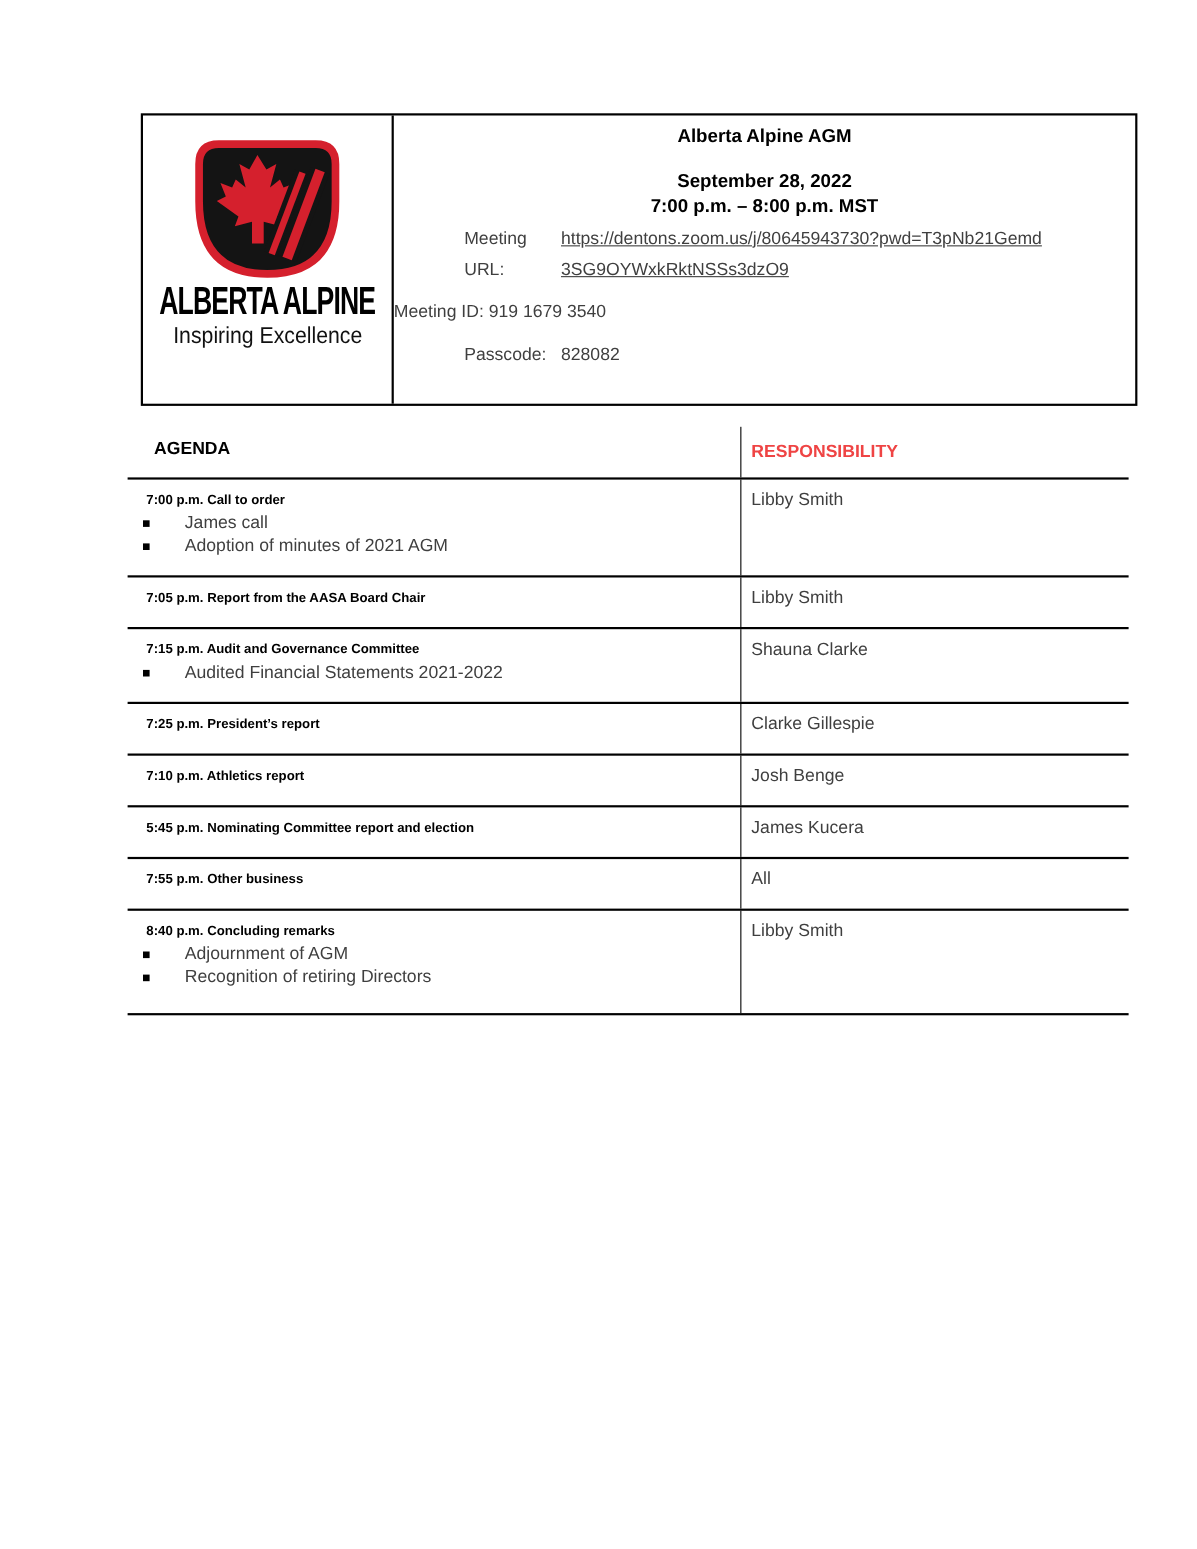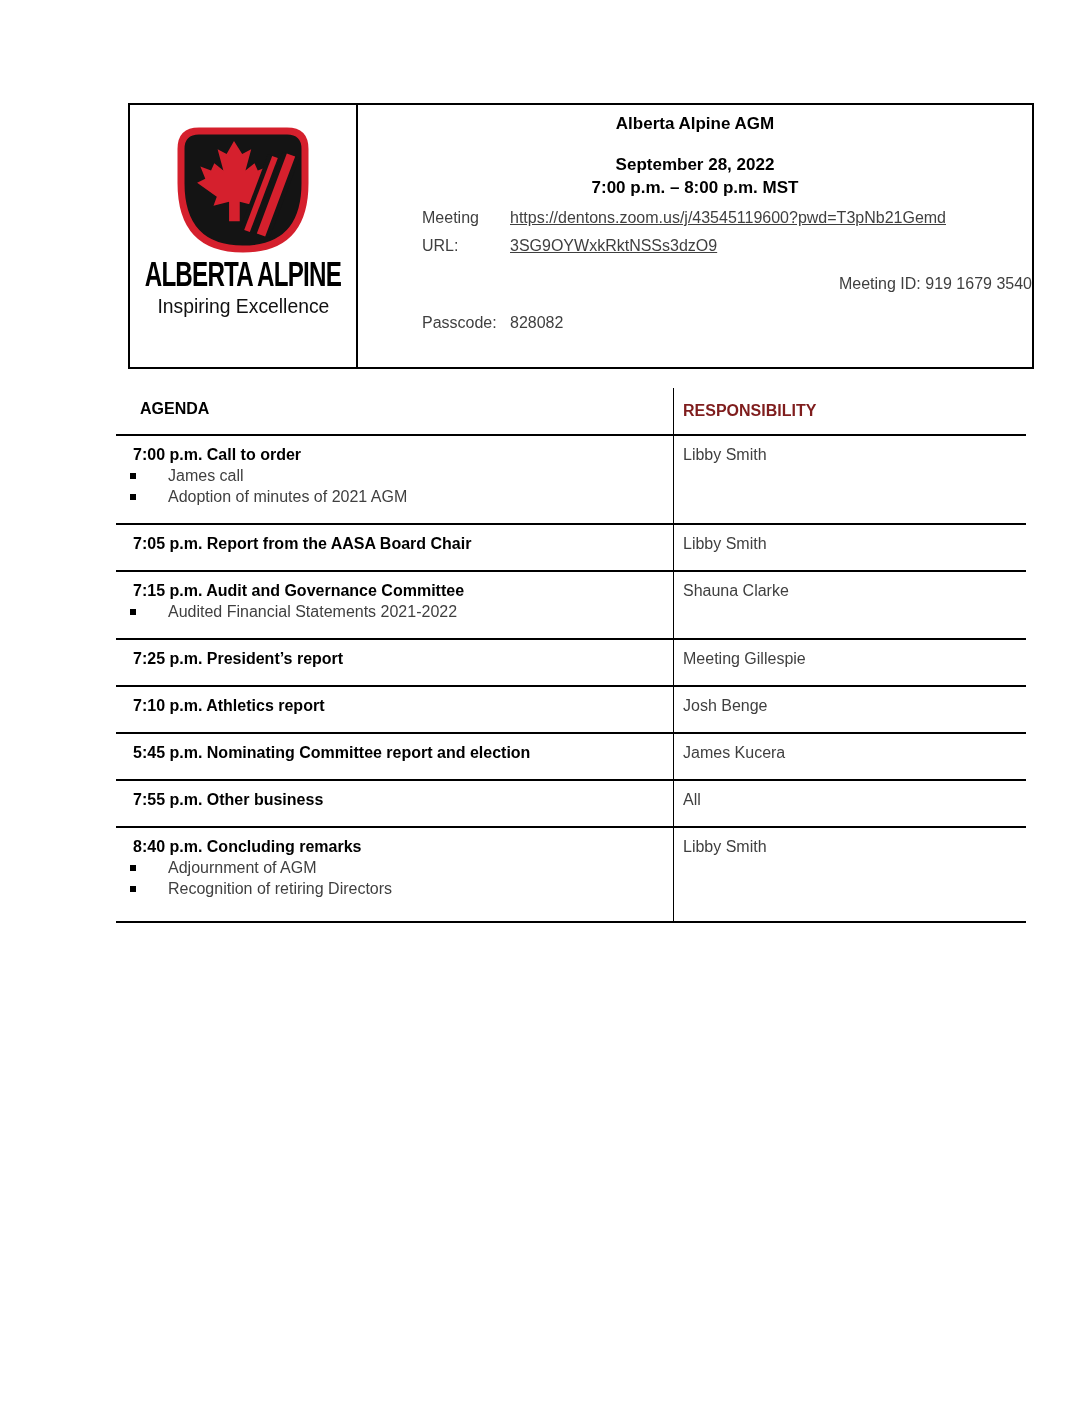--- a/index.html
+++ b/index.html
@@ -50,33 +50,33 @@
   .center-line { text-align: center; font-weight: bold; font-size: 17px; line-height: 21px; color: #000; }
   .mt-title { margin-bottom: 20px; }
   .mt-time { margin-top: 2px; }
 
   .kv { display: grid; grid-template-columns: 88px auto; margin-left: 64px; color: #3f3f3f; }
   .url-block { margin-top: 6px; line-height: 28px; }
   .url-value a {
     color: #3f3f3f; text-decoration: underline; display: block; line-height: 28px;
     white-space: nowrap;
   }
-  .line-single { margin-left: 64px; color: #3f3f3f; line-height: 21px; text-align: right; }
+  .line-single { color: #3f3f3f; line-height: 21px; }
   .id-row { margin-top: 13px; }
   .pass-row { margin-top: 20px; }
 
   
   .agenda-table { position: absolute; left: 116px; top: 388px; width: 910px; }
   .t-row { display: grid; grid-template-columns: 557px 353px; border-bottom: 2px solid #000; }
   .t-row.head { border-bottom: 2px solid #000; }
   .cell-a { padding: 8px 10px 16px 0; }
   .cell-r { border-left: 1px solid #000; padding: 8px 8px 8px 9px; color: #3f3f3f; font-size: 16px; line-height: 21px; }
   .head .cell-a { padding: 12px 0 16px 24px; font-weight: bold; font-size: 16px; color: #000; }
-  .head .cell-r { padding-top: 12px; font-weight: bold; font-size: 16px; color: #7f1d1d; }
-  .row-title { font-weight: bold; font-size: 16px; line-height: 21px; color: #000; margin-left: 17px; }
+  .head .cell-r { padding-top: 12px; font-weight: bold; font-size: 16px; color: #ef4444; }
+  .row-title { font-weight: bold; font-size: 12px; line-height: 21px; color: #000; margin-left: 17px; }
   .bullet { display: flex; align-items: flex-start; color: #3f3f3f; font-size: 16px; line-height: 21px; }
   .bullet .sq { flex: 0 0 auto; width: 6px; height: 6px; background: #000; margin: 8px 0 0 14px; }
   .bullet .btx { margin-left: 32px; }
   .last-row .cell-a { padding-bottom: 22px; }
 </style>
 </head>
 <body>
 
 <div class="page">
 
@@ -102,21 +102,21 @@
     </div>
 
     <div class="details-cell">
       <div class="center-line mt-title">Alberta Alpine AGM</div>
       <div class="center-line">September 28, 2022</div>
       <div class="center-line mt-time">7:00 p.m. – 8:00 p.m. MST</div>
 
       <div class="kv url-block">
         <div>Meeting URL:</div>
         <div class="url-value">
-          <a href="#">https://dentons.zoom.us/j/43545119600?pwd=T3pNb21Gemd</a>
+          <a href="#">https://dentons.zoom.us/j/80645943730?pwd=T3pNb21Gemd</a>
           <a href="#">3SG9OYWxkRktNSSs3dzO9</a>
         </div>
       </div>
 
       <div class="line-single id-row">Meeting ID: 919 1679 3540</div>
 
       <div class="kv pass-row">
         <div>Passcode:</div>
         <div>828082</div>
       </div>
@@ -165,21 +165,21 @@
             </div>
     </div>
     <div class="cell-r">Shauna Clarke</div>
   </div>
 
   <div class="t-row">
     <div class="cell-a">
       <div class="row-title">7:25 p.m. President’s report</div>
       <div></div>
     </div>
-    <div class="cell-r">Meeting Gillespie</div>
+    <div class="cell-r">Clarke Gillespie</div>
   </div>
 
   <div class="t-row">
     <div class="cell-a">
       <div class="row-title">7:10 p.m. Athletics report</div>
       <div></div>
     </div>
     <div class="cell-r">Josh Benge</div>
   </div>
 

